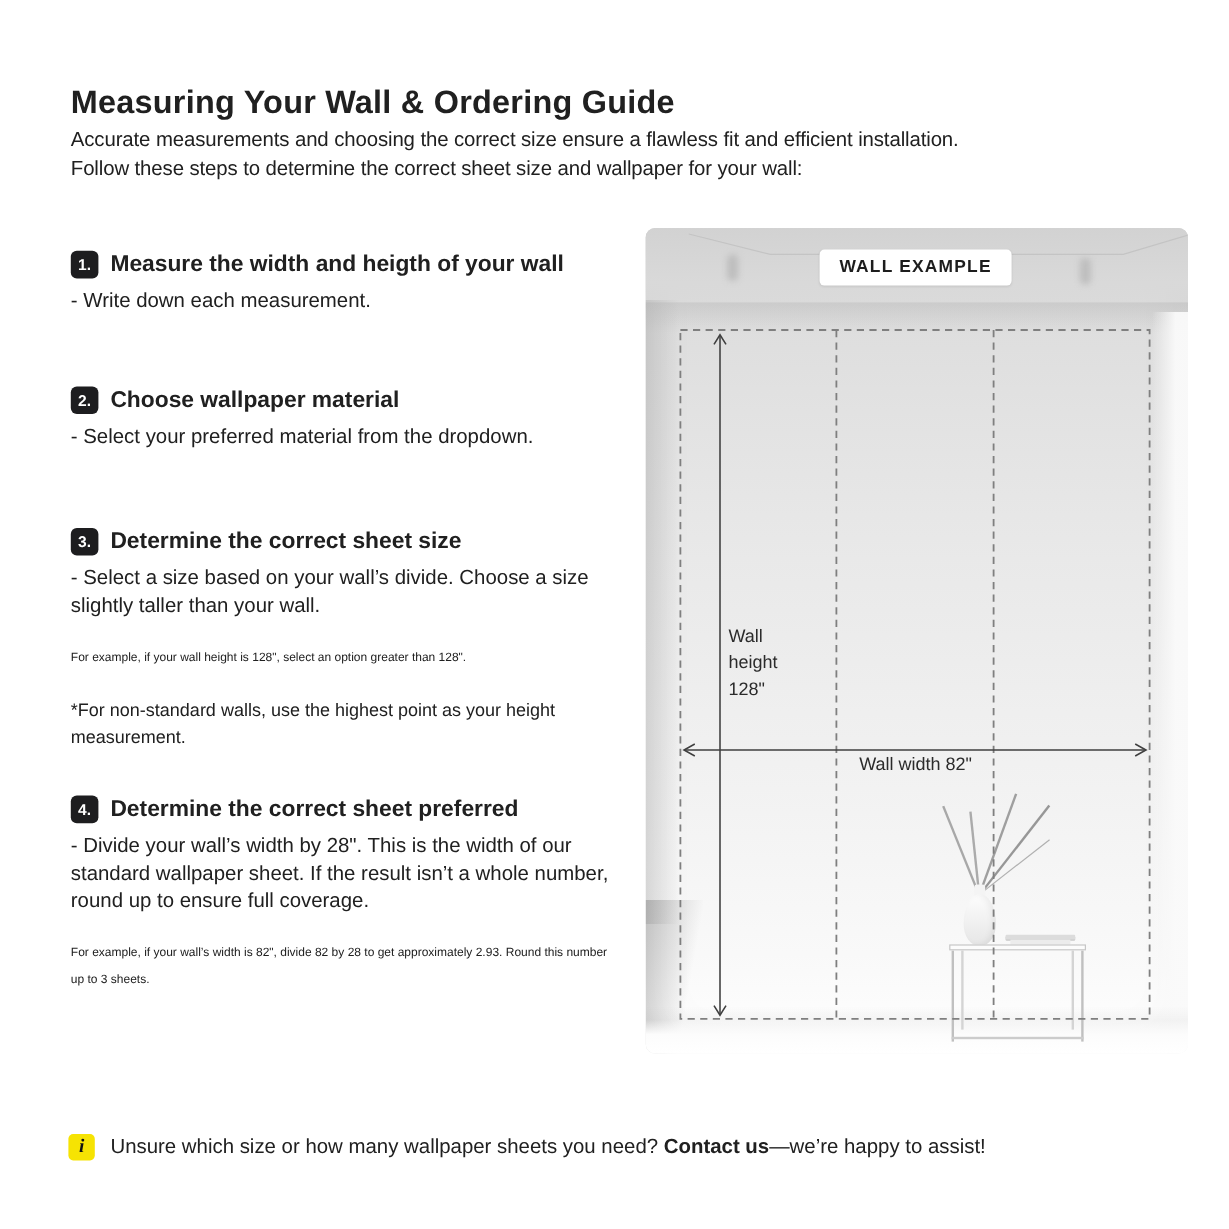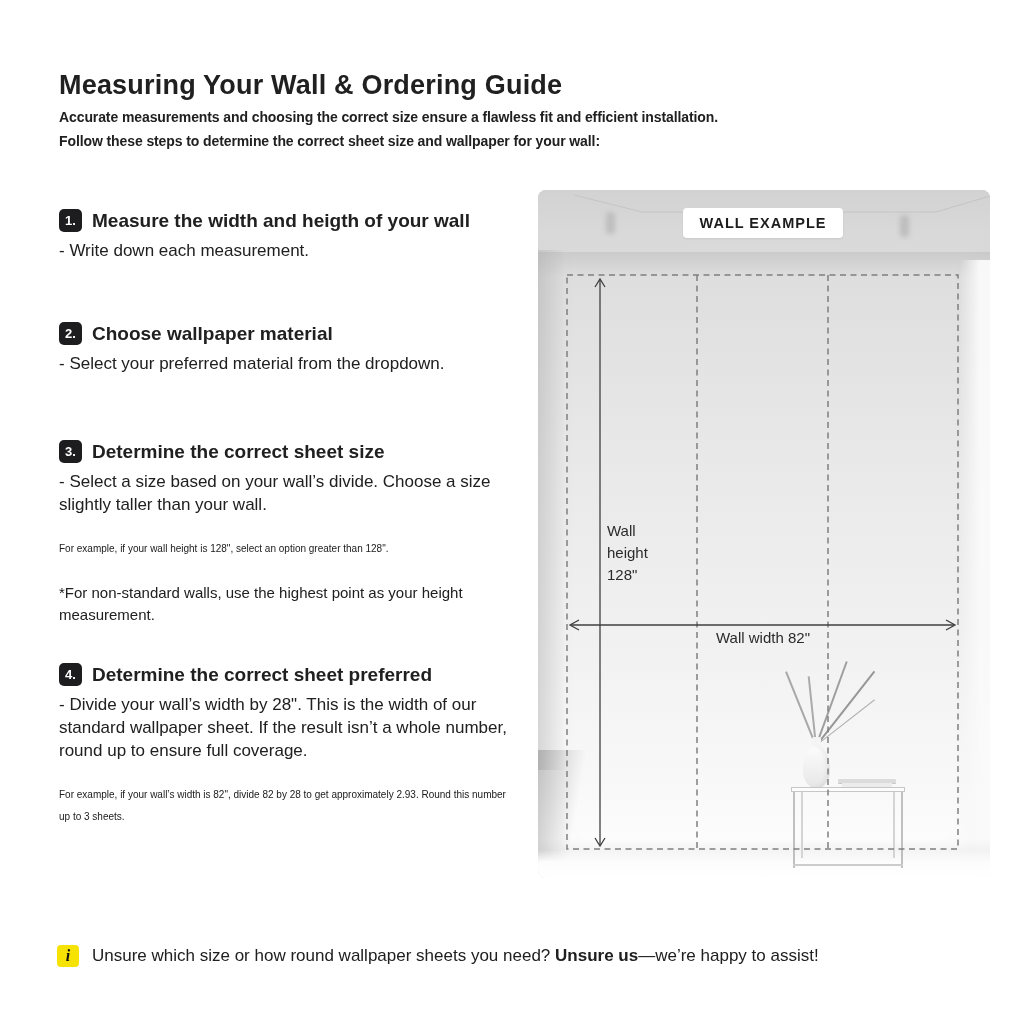--- a/index.html
+++ b/index.html
@@ -1,21 +1,21 @@
 <!DOCTYPE html>
 <html><head>
 <meta charset="utf-8">
 <style>
   html,body{margin:0;padding:0;background:#ffffff;}
   .canvas{position:relative;width:1024px;height:1024px;overflow:hidden;
           font-family:"Liberation Sans",sans-serif;color:#202020;background:#ffffff;padding-left:32px;}
 
   .page-title{position:absolute;left:59px;top:52px;font-size:27px;font-weight:700;letter-spacing:.2px;}
 
-  .intro{position:absolute;left:59px;top:105px;width:940px;font-size:14px;font-weight:700;line-height:24px;letter-spacing:-.1px;}
+  .intro{position:absolute;left:59px;top:105px;width:940px;font-size:17px;font-weight:400;line-height:24px;letter-spacing:-.1px;}
 
   .step{position:absolute;left:59px;width:452px;}
   .step-head{display:flex;align-items:center;gap:10px;font-size:19px;font-weight:700;}
   .badge{flex:none;width:23px;height:23px;background:#1d1d1f;color:#ffffff;border-radius:5px;
          display:flex;align-items:center;justify-content:center;font-size:13px;font-weight:700;}
   .step-body{margin-top:7px;font-size:17px;line-height:23px;}
   .step-example{margin-top:22px;font-size:10px;line-height:22px;}
   .step-note{margin-top:22px;font-size:15px;line-height:22px;}
   .s1{top:209px;} .s2{top:322px;} .s3{top:440px;} .s4{top:663px;}
 
@@ -166,16 +166,16 @@
       </g>
     </svg>
 
     <div class="fig-label">WALL EXAMPLE</div>
     <div class="height-label">Wall height 128"</div>
     <div class="width-label">Wall width 82"</div>
   </div>
 
   <div class="footer">
     <span class="info-icon">i</span>
-    <span class="footer-text"><span>Unsure which size or how round wallpaper sheets you need? </span><span class="bold">Unsure us</span><span>—we’re happy to assist!</span></span>
+    <span class="footer-text"><span>Unsure which size or how many wallpaper sheets you need? </span><span class="bold">Contact us</span><span>—we’re happy to assist!</span></span>
   </div>
 
 </div>
 
 </body></html>

